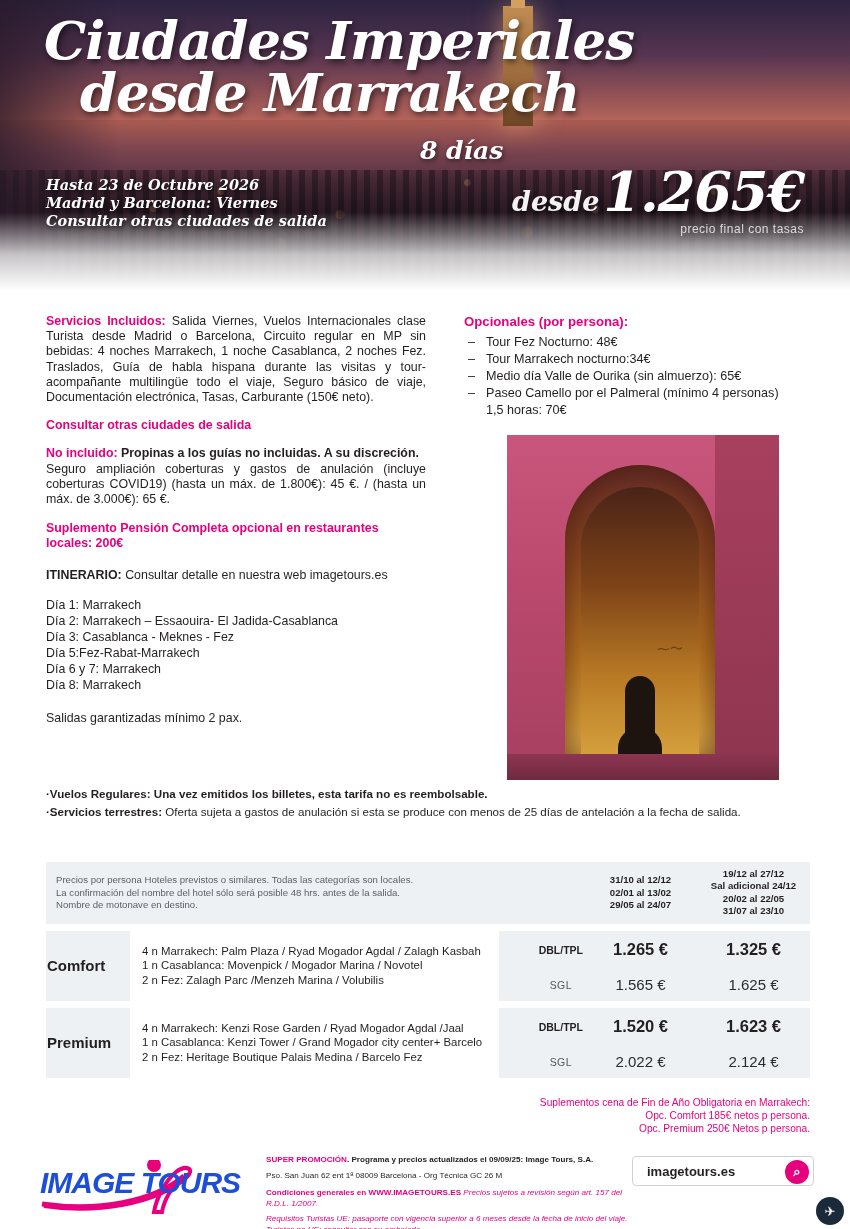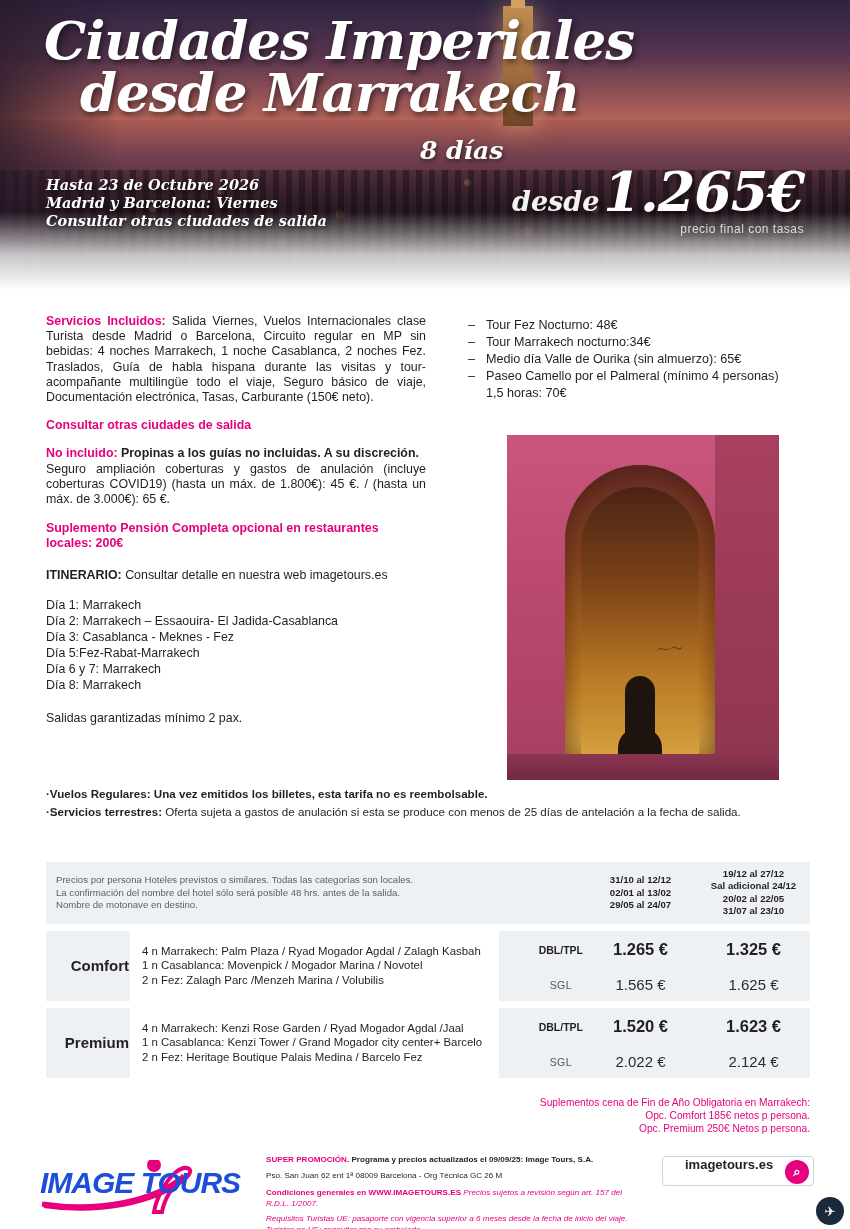--- a/index.html
+++ b/index.html
@@ -275,21 +275,21 @@
     font-size: 9.6px;
     line-height: 12.4px;
     text-align: center;
     padding: 6px 4px;
     width: 113px;
   }
   .row-cat {
     background: #eef1f4;
     font-weight: bold;
     font-size: 15px;
-    text-align: right;
+    text-align: left;
     width: 84px;
     margin-top: 15px;
   }
   .row-hotels {
     background: #ffffff;
     font-size: 11.4px;
     line-height: 14.4px;
     padding: 8px 10px 8px 12px;
   }
   .cell-occ {
@@ -354,27 +354,27 @@
     font-size: 8.1px;
     line-height: 11.4px;
     color: #231f20;
   }
   .footer-text .b { font-weight: bold; }
   .footer-pink { color: #e6007e; }
   .footer-pink-i { color: #e6007e; font-style: italic; }
   .urlbox {
     position: absolute;
     right: 36px; top: 16px;
-    width: 152px; height: 30px;
+    width: 182px; height: 30px;
     border: 1px solid #cfd3d8;
     border-radius: 4px;
     background: #ffffff;
     display: flex;
-    align-items: flex-start;
-    padding-left: 22px;
+    align-items: center;
+    padding-left: 14px;
     font-weight: bold;
     font-size: 13px;
     color: #231f20;
   }
   .urlbox .mag {
     position: absolute;
     right: 4px; top: 3px;
     width: 24px; height: 24px;
     border-radius: 50%;
     background: #e6007e;
@@ -449,20 +449,21 @@
     <div class="itin-line">Día 3: Casablanca - Meknes - Fez</div>
     <div class="itin-line">Día 5:Fez-Rabat-Marrakech</div>
     <div class="itin-line">Día 6 y 7: Marrakech</div>
     <div class="itin-line">Día 8: Marrakech</div>
   </div>
 
   <p style="margin:18px 0 0 0">Salidas garantizadas mínimo 2 pax.</p>
 </div>
 
 <div class="col-right">
+  <div class="pink-b" style="font-size:13.2px">Opcionales (por persona):</div>
   <ul class="opt-list">
     <li>Tour Fez Nocturno: 48€</li>
     <li>Tour Marrakech nocturno:34€</li>
     <li>Medio día Valle de Ourika (sin almuerzo): 65€</li>
     <li>Paseo Camello por el Palmeral (mínimo 4 personas)</li>
   </ul>
   <div class="opt-sub">1,5 horas: 70€</div>
 </div>
 
 <div class="photo">

